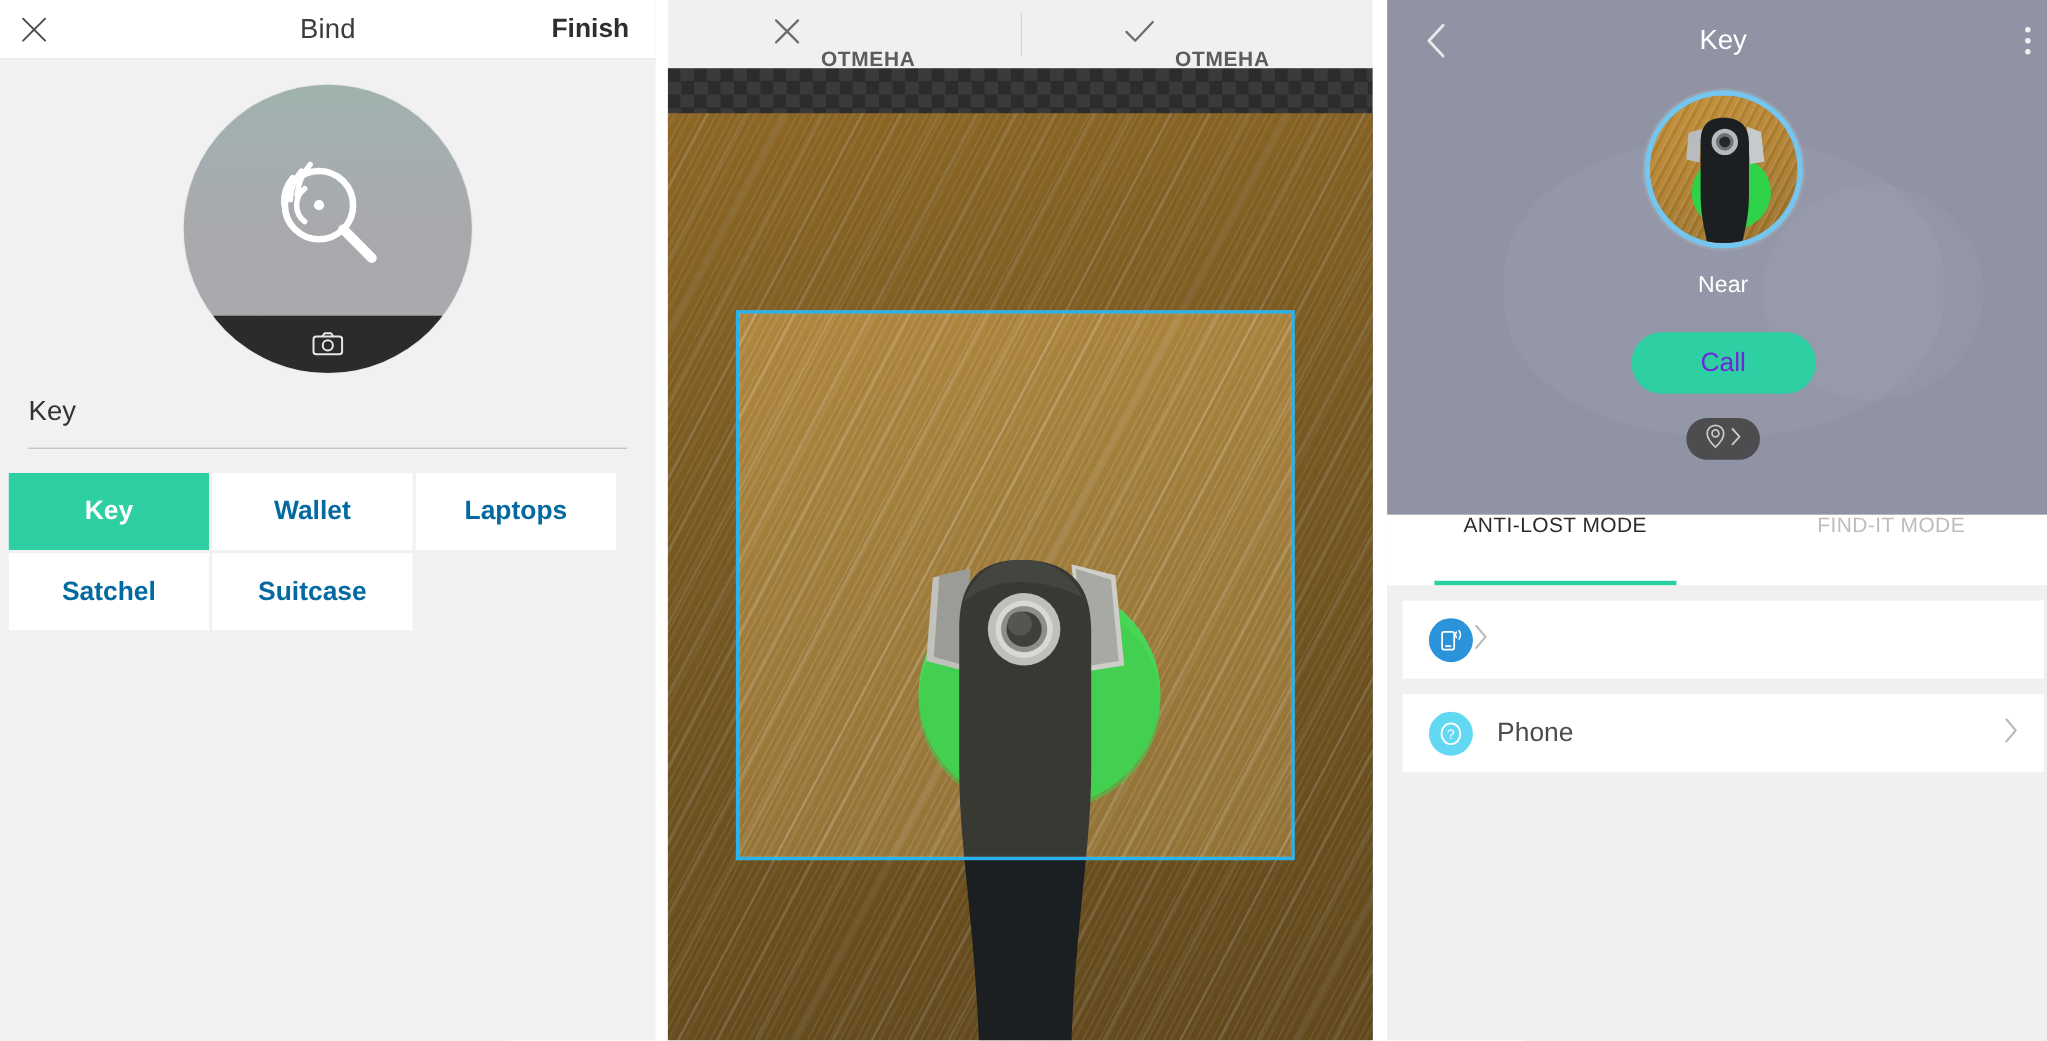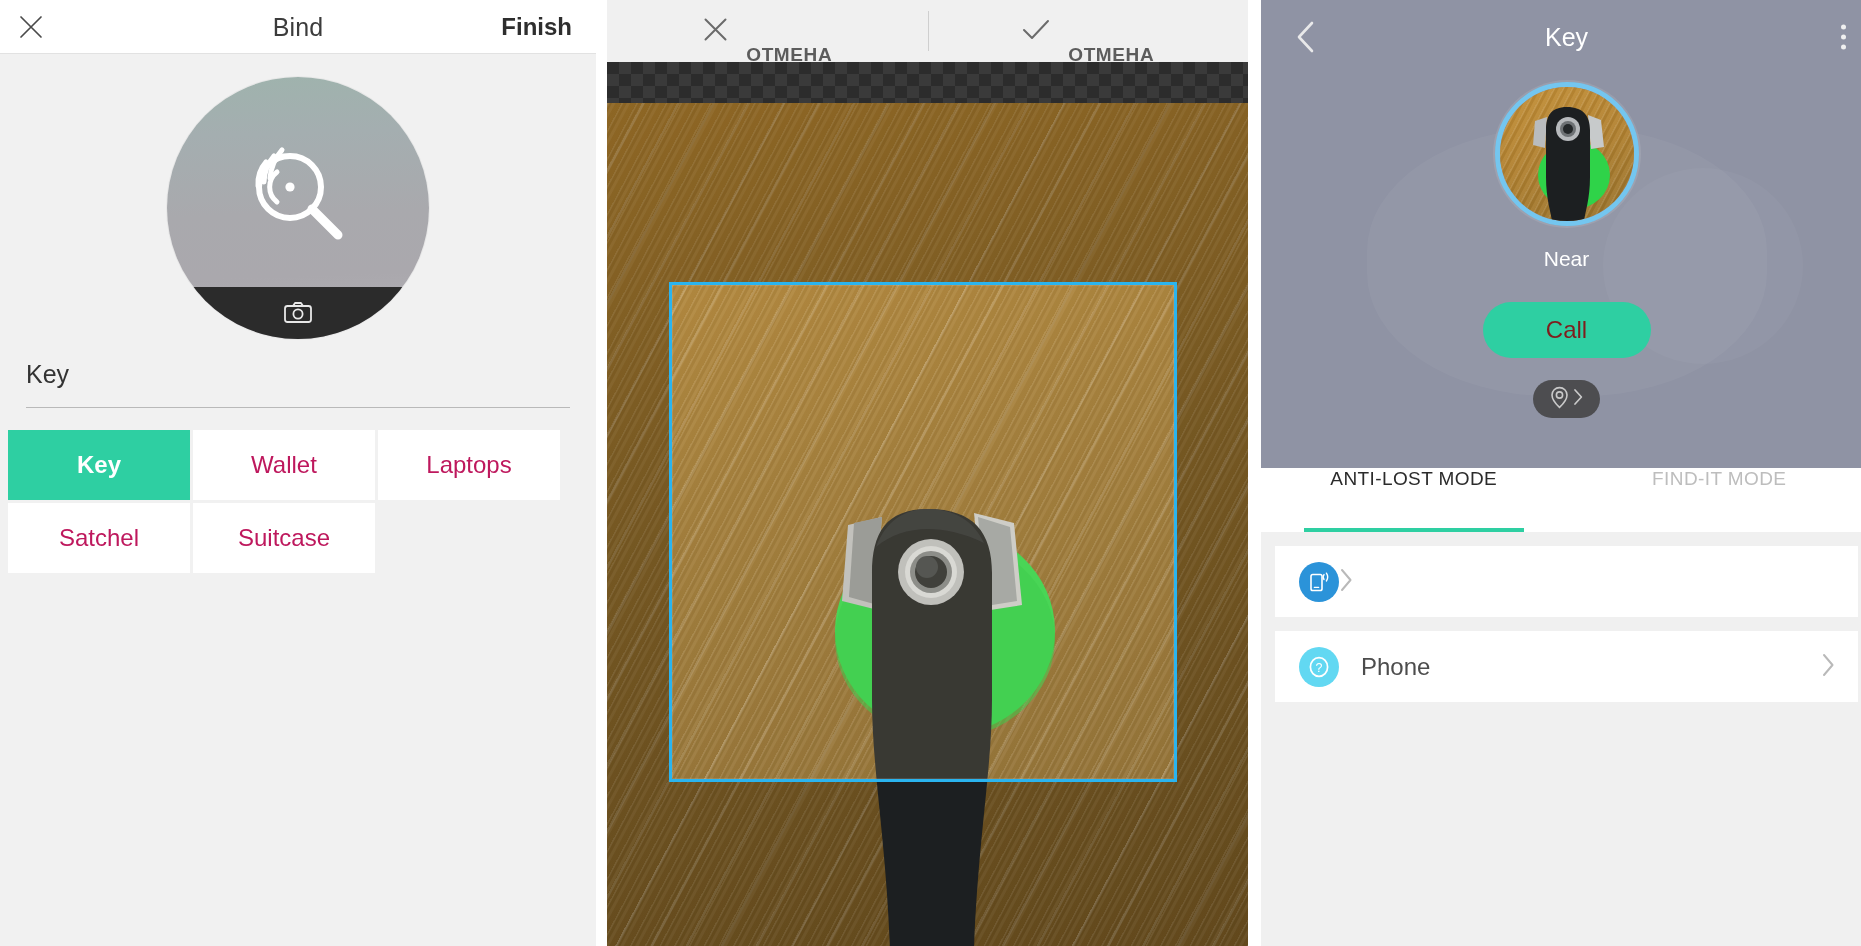--- a/index.html
+++ b/index.html
@@ -91,23 +91,24 @@
   .bind-cats {
     display: flex; flex-wrap: wrap;
     margin-top: 22px;
     padding: 0 8px;
     gap: 3px;
   }
   .cat-btn {
     width: 182px; height: 70px;
     background: #ffffff;
     display: flex; align-items: center; justify-content: center;
-    font-size: 24px; color: #be185d;
+    font-size: 24px; color: #0369a1;
     cursor: pointer;
     user-select: none;
+    font-weight: bold;
   }
   .cat-btn.sel { background: #2ecfa2; color: #ffffff; font-weight: 700; }
 
   
   .panel-crop {
     position: relative;
     flex: 0 0 641px;
     width: 641px; height: 946px;
     background: #ffffff;
     overflow: hidden;
@@ -245,21 +246,21 @@
   .det-near {
     position: relative; z-index: 3;
     text-align: center; color: #ffffff;
     font-size: 21px; margin-top: 21px;
   }
   .det-call {
     position: relative; z-index: 3;
     display: block;
     width: 168px; height: 56px;
     margin: 31px auto 0 auto;
-    background: #2ecfa2; color: #7f1d1d;
+    background: #2ecfa2; color: #6d28d9;
     border: none; border-radius: 28px;
     font-size: 24px; font-family: inherit;
     cursor: pointer;
   }
   .det-loc {
     position: relative; z-index: 3;
     width: 67px; height: 38px;
     margin: 22px auto 0 auto;
     background: #4d4d50;
     border-radius: 19px;

